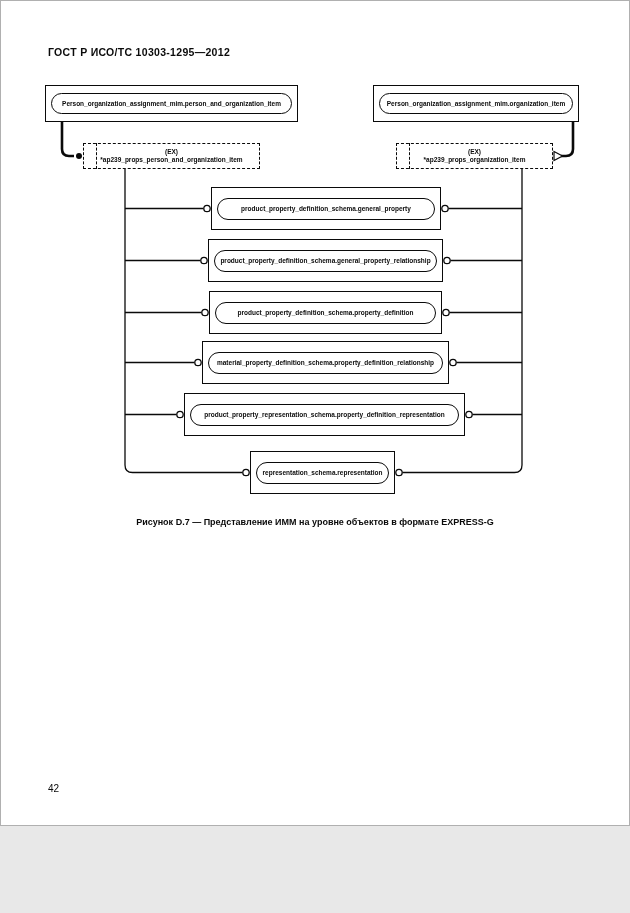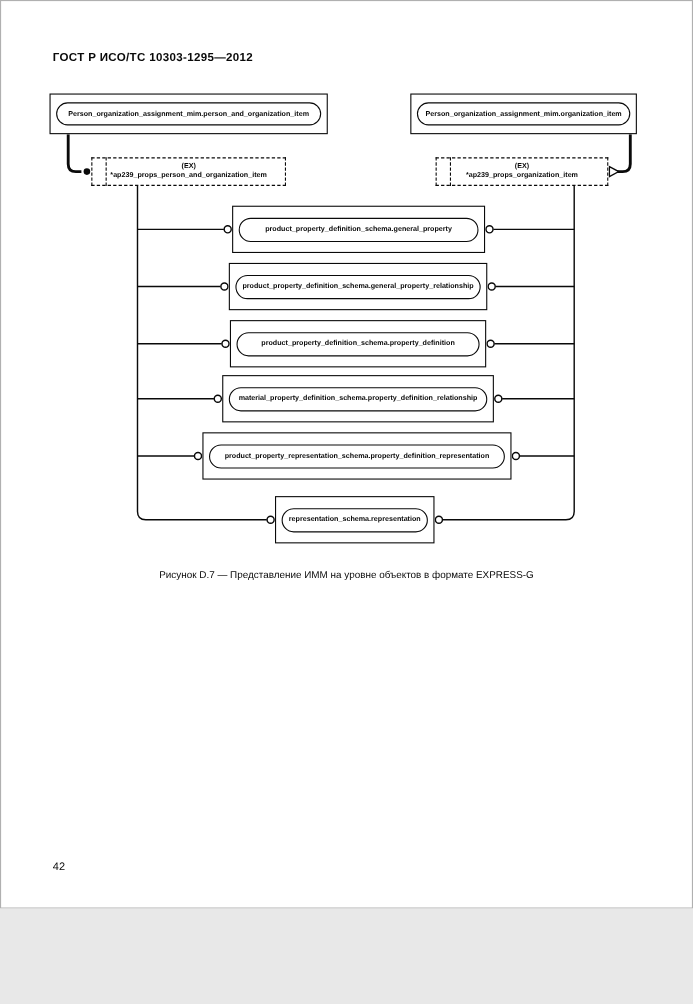--- a/index.html
+++ b/index.html
@@ -31,21 +31,21 @@
 
   .refbox {
     position:absolute; box-sizing:border-box; background:#ffffff;
     border:1.4px dashed #0a0a0a;
     display:flex; flex-direction:column; align-items:center; justify-content:center;
     line-height:1.3;
   }
   .refbox .divider { position:absolute; left:12px; top:-1px; bottom:-1px; border-left:1.4px dashed #0a0a0a; }
   .ref-tag, .ref-label { font-size:6.5px; font-weight:bold; white-space:nowrap; }
 
-  .caption { position:absolute; left:0; right:0; top:515px; text-align:center; font-size:9px; line-height:13px; }
+  .caption { position:absolute; left:0; right:0; top:515px; text-align:center; font-size:9px; line-height:13px;font-weight:bold; }
   .page-number { position:absolute; left:47px; top:782px; font-size:10px; }
 </style>
 </head>
 <body>
 
 <div class="page">
 
   <div class="doc-header">ГОСТ Р ИСО/ТС 10303-1295—2012</div>
 
   <svg class="connectors" width="630" height="913" viewBox="0 0 630 913" xmlns="http://www.w3.org/2000/svg">

